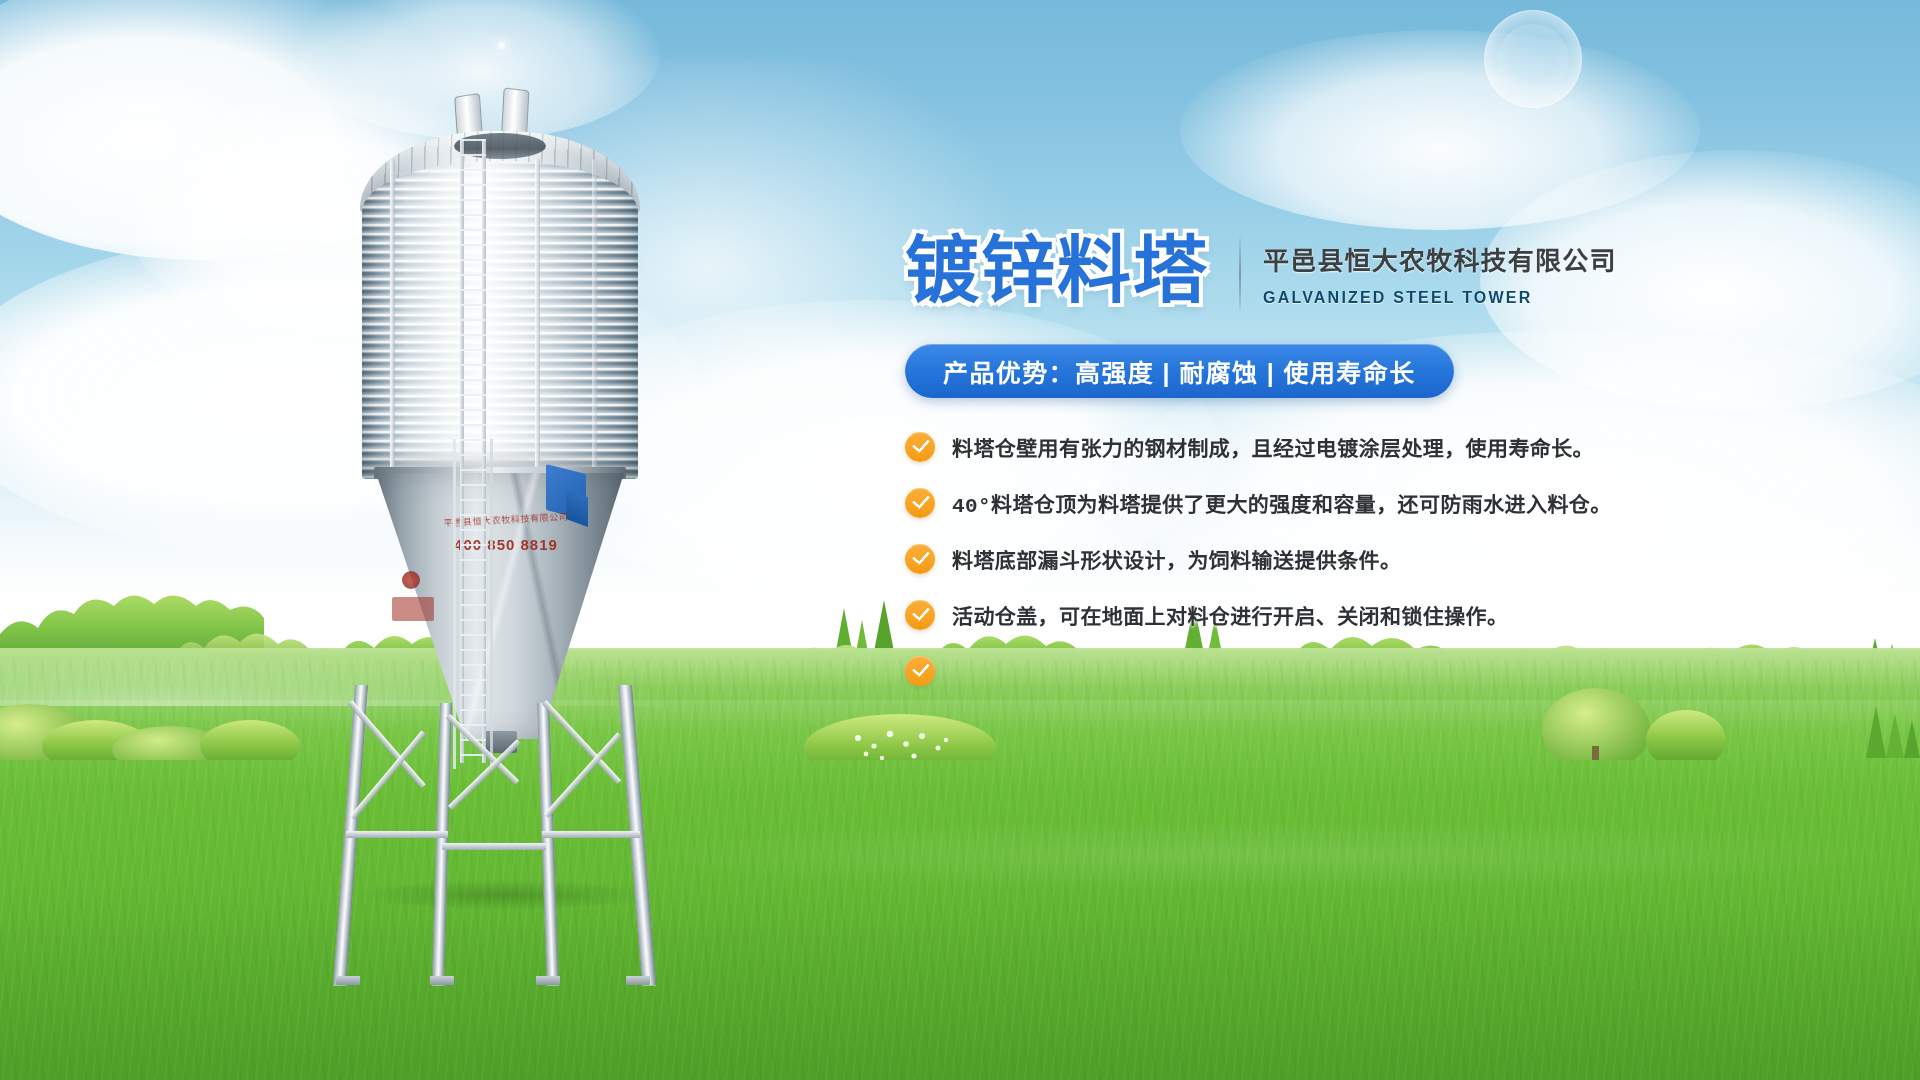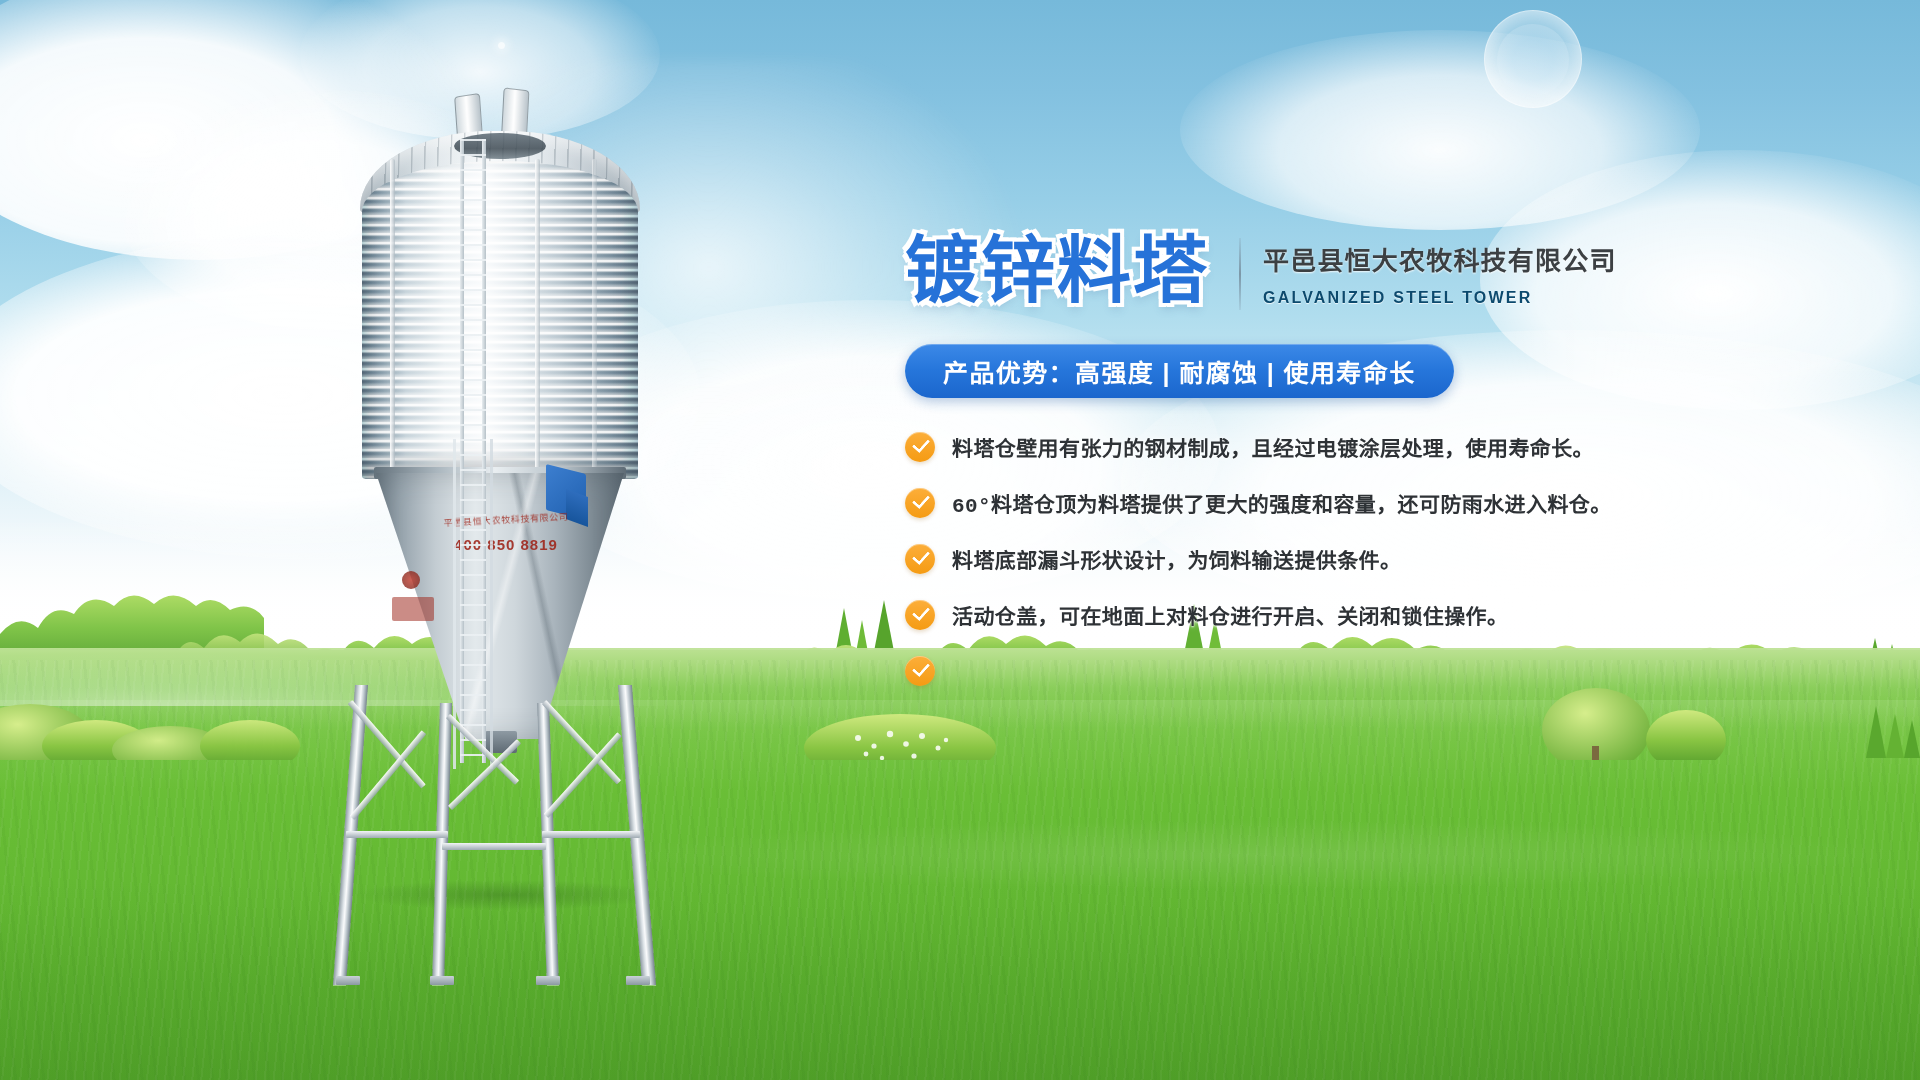--- a/index.html
+++ b/index.html
@@ -570,21 +570,21 @@
 
     <div class="adv-pill">产品优势：高强度 | 耐腐蚀 | 使用寿命长</div>
 
     <div class="bullets">
       <div class="bullet">
         <span class="check"></span>
         <span class="bullet-text">料塔仓壁用有张力的钢材制成，且经过电镀涂层处理，使用寿命长。</span>
       </div>
       <div class="bullet">
         <span class="check"></span>
-        <span class="bullet-text">60°料塔仓顶为料塔提供了更大的强度和容量，还可防雨水进入料仓。</span>
+        <span class="bullet-text">40°料塔仓顶为料塔提供了更大的强度和容量，还可防雨水进入料仓。</span>
       </div>
       <div class="bullet">
         <span class="check"></span>
         <span class="bullet-text">料塔底部漏斗形状设计，为饲料输送提供条件。</span>
       </div>
       <div class="bullet">
         <span class="check"></span>
         <span class="bullet-text">活动仓盖，可在地面上对料仓进行开启、关闭和锁住操作。</span>
       </div>
       <div class="bullet">

